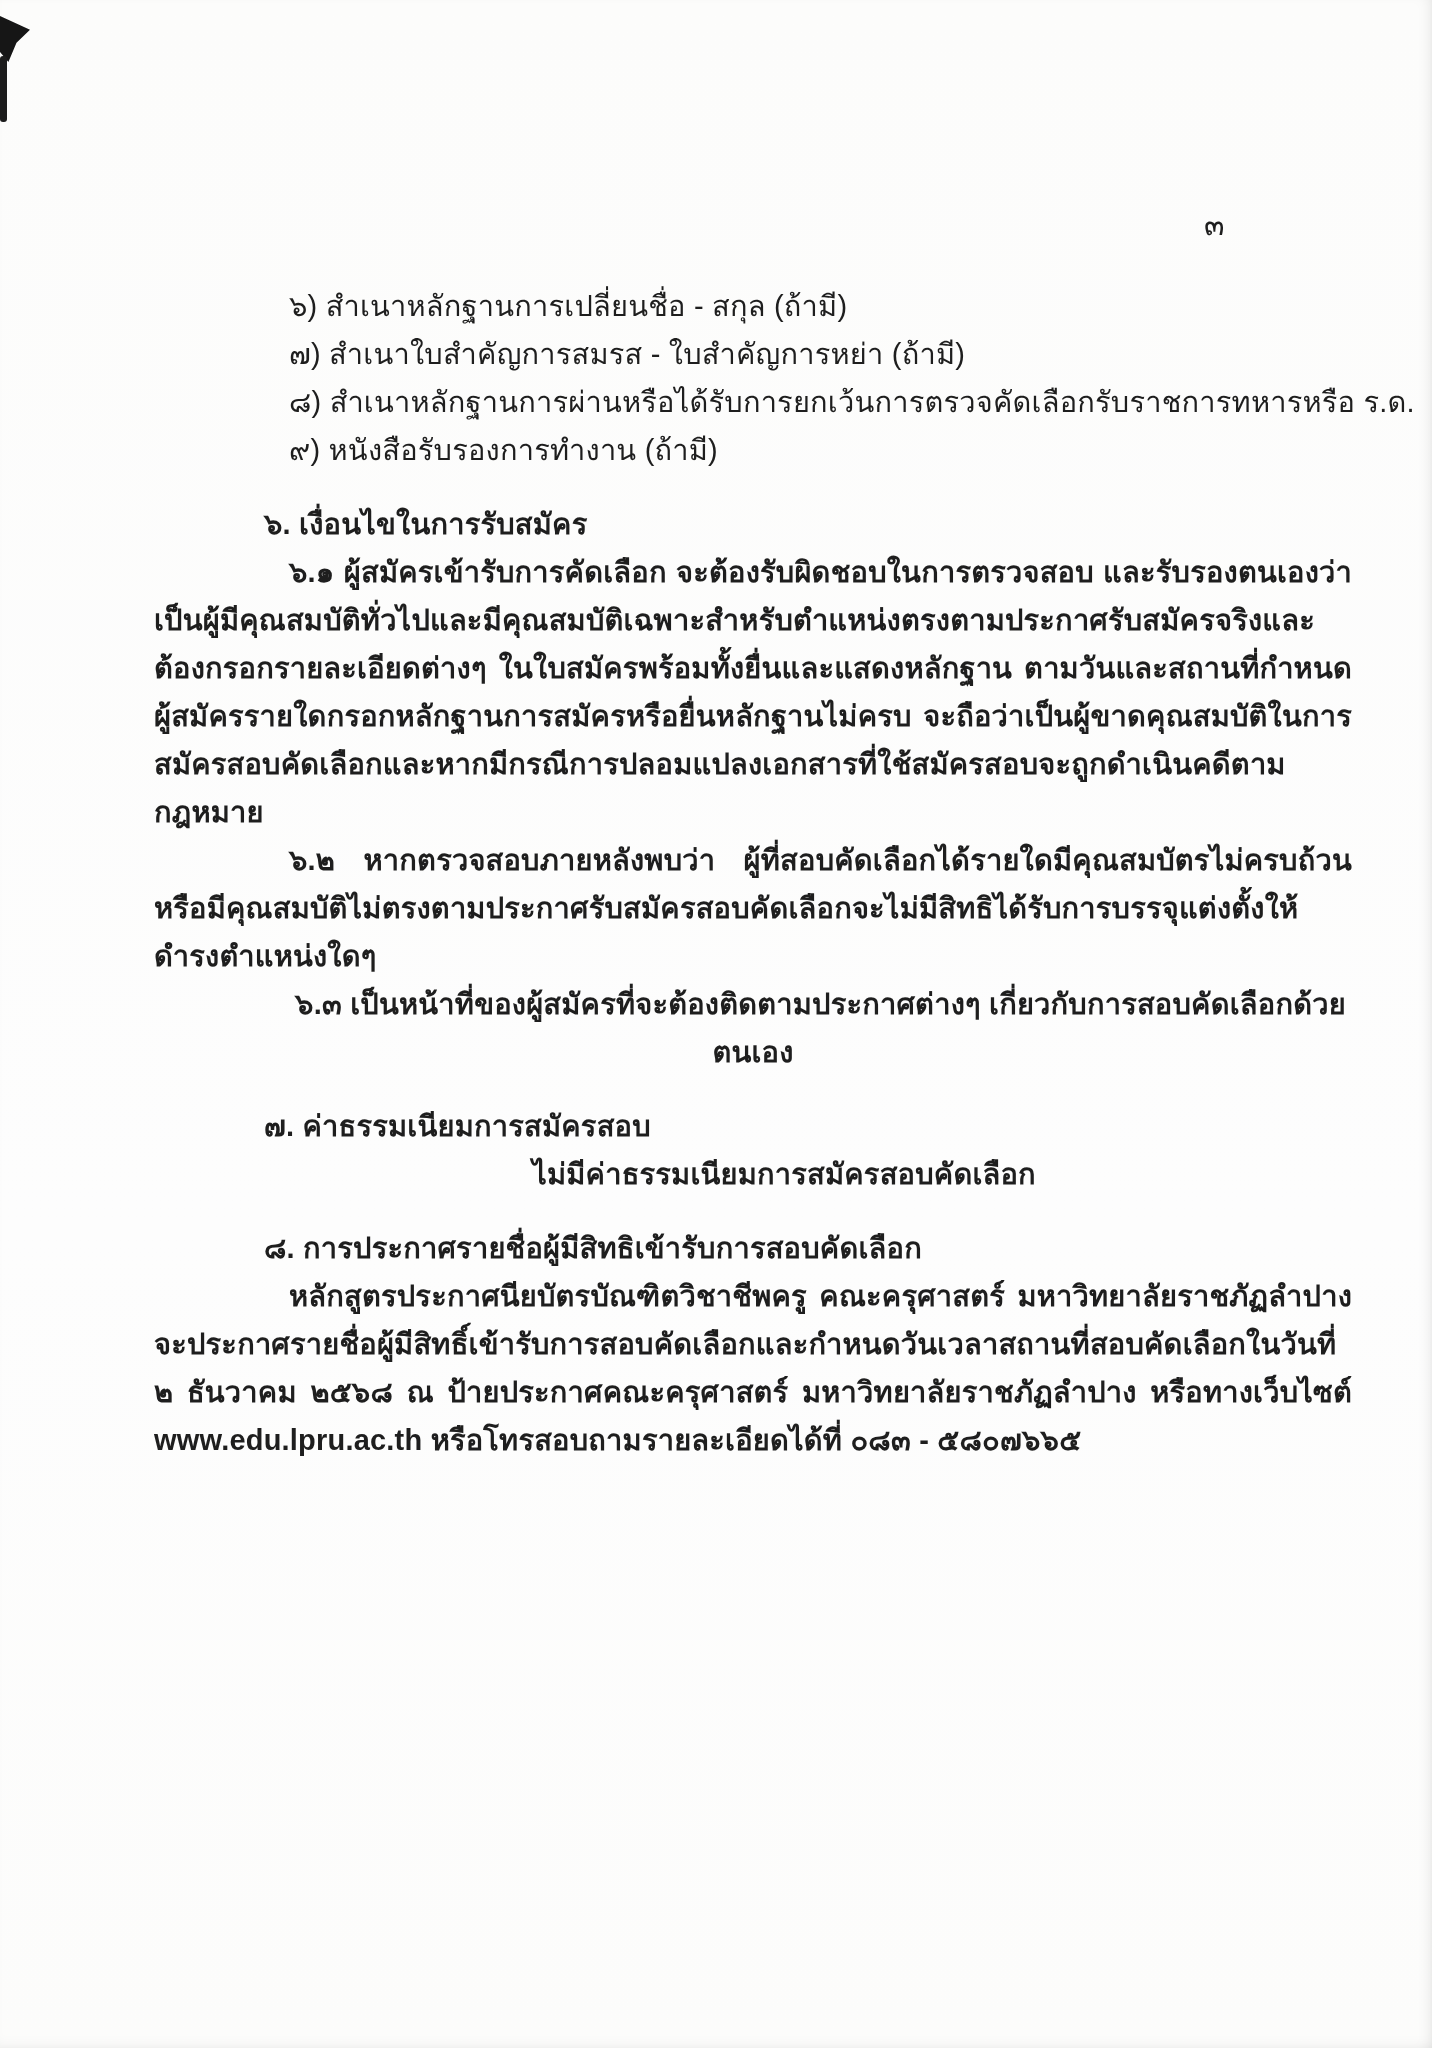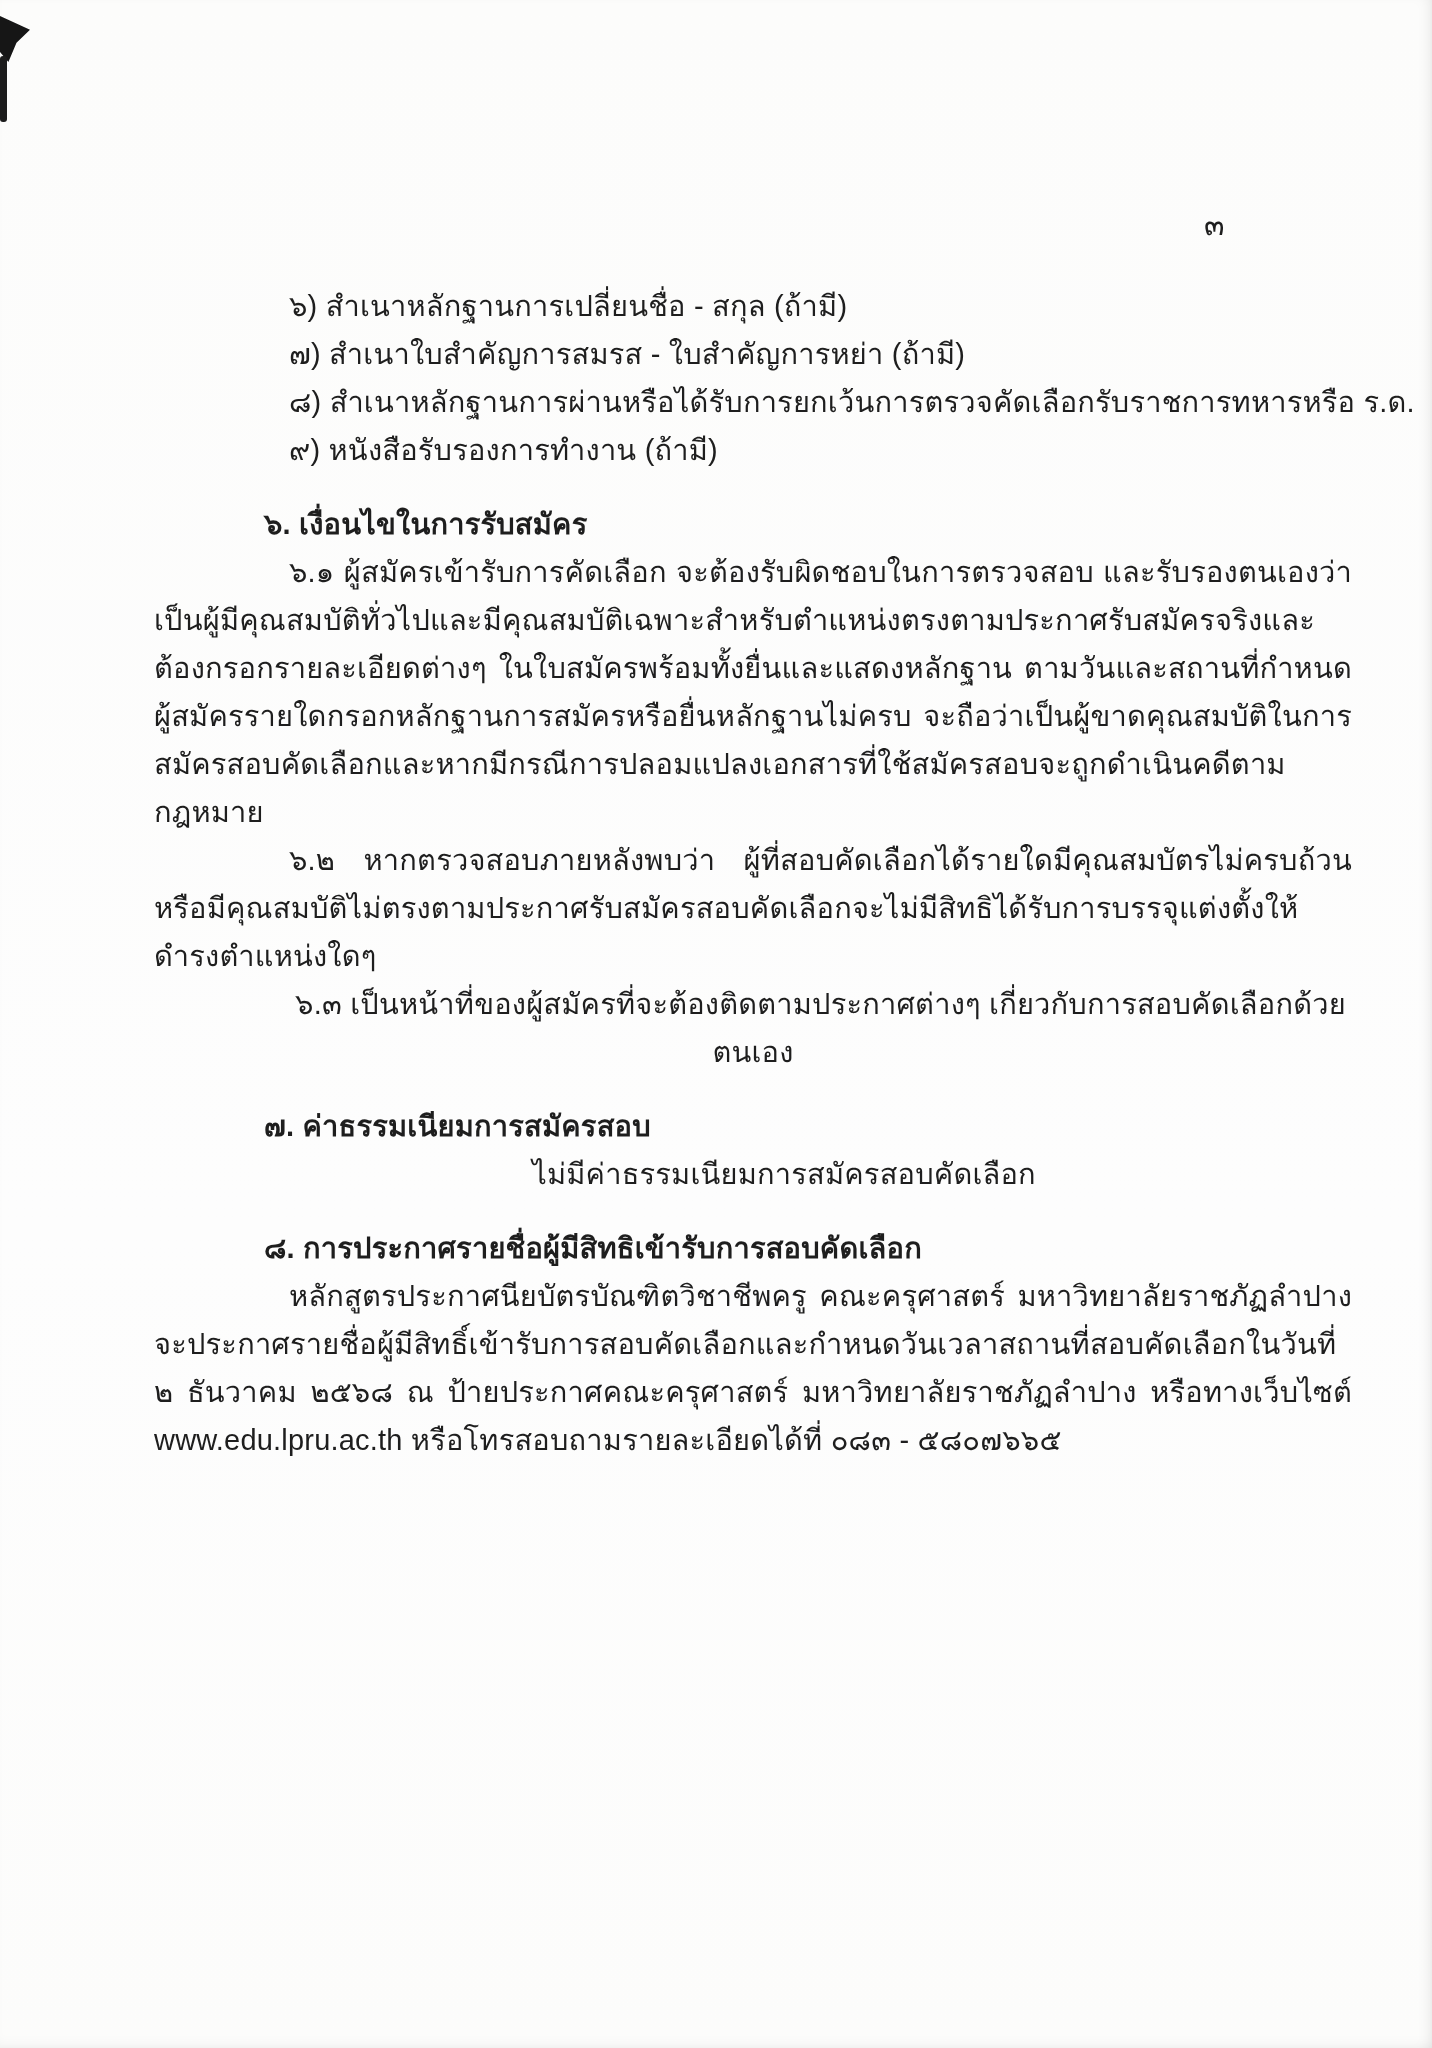--- a/index.html
+++ b/index.html
@@ -58,20 +58,21 @@
     margin: 0 0 0 110px;
     font-size: 29px;
     line-height: 48px;
     font-weight: bold;
   }
 
   .para {
     margin: 0;
     text-indent: 135px;
     text-align: justify;
+    font-weight: bold;
   }
   .para.small-indent { text-indent: 62px; text-align: center; }
   .para.no-justify { text-align: center; }
 </style>
 </head>
 <body>
 
 <div class="page">
 
   <div class="artifact corner"></div>

